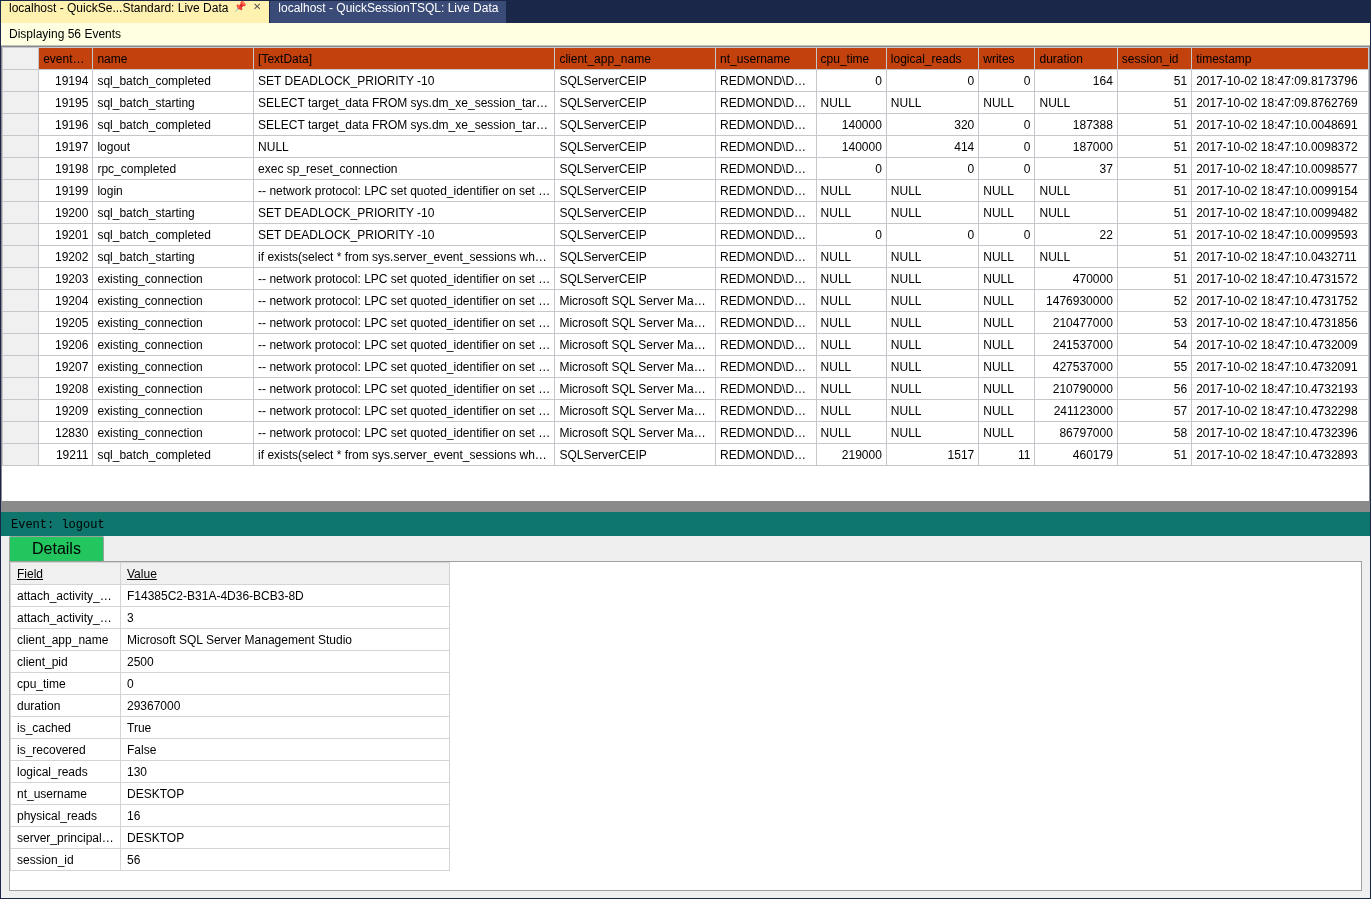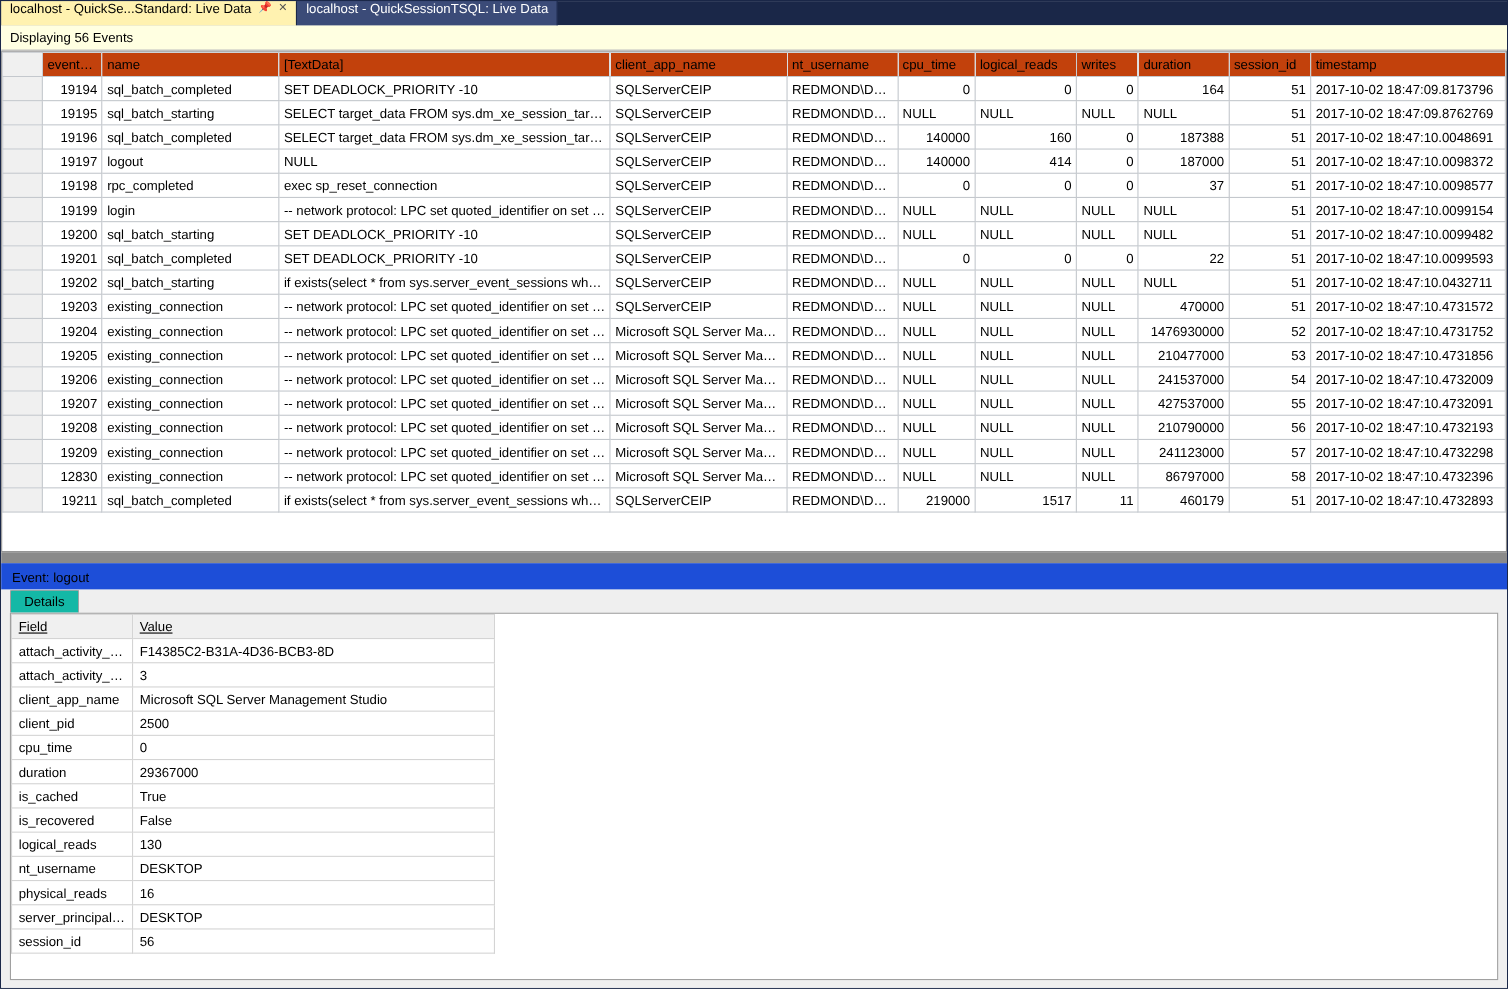--- a/index.html
+++ b/index.html
@@ -85,33 +85,34 @@
   .detail-panel {
     border-top: 10px solid #8a8a8a;
     background: #efefef;
     height: 397px;
     display: flex;
     flex-direction: column;
   }
   .event-label {
     padding: 6px 10px 4px;
     font-size: 12px;
-    background: #1d4ed8;
+    background: #0f766e;
+    font-family: Liberation Mono, monospace;
   }
   .detail-tabs {
     display: flex;
     padding-left: 8px;
     background: #efefef;
   }
   .detail-tab {
-    background: #14b8a6;
+    background: #22c55e;
     border: 1px solid #a0a0a0;
     border-bottom: none;
-    padding: 3px 12px;
-    font-size: 12px;
+    padding: 3px 22px;
+    font-size: 16px;
     border-radius: 2px 2px 0 0;
   }
   .detail-body {
     flex: 1;
     background: #fff;
     border: 1px solid #a0a0a0;
     margin: 0 8px 8px;
     overflow: auto;
   }
   .detail-body table { width: 440px; }
@@ -209,21 +210,21 @@
           <td>2017-10-02 18:47:09.8762769</td>
         </tr>
         <tr>
           <td class="row-handle"></td>
           <td class="num">19196</td>
           <td>sql_batch_completed</td>
           <td>SELECT target_data          FROM sys.dm_xe_session_targ...</td>
           <td>SQLServerCEIP</td>
           <td>REDMOND\DES...</td>
           <td class="num">140000</td>
-          <td class="num">160</td>
+          <td class="num">320</td>
           <td class="num">0</td>
           <td class="num">187388</td>
           <td class="num">51</td>
           <td>2017-10-02 18:47:10.0048691</td>
         </tr>
         <tr>
           <td class="row-handle"></td>
           <td class="num">19197</td>
           <td>logout</td>
           <td>NULL</td>

